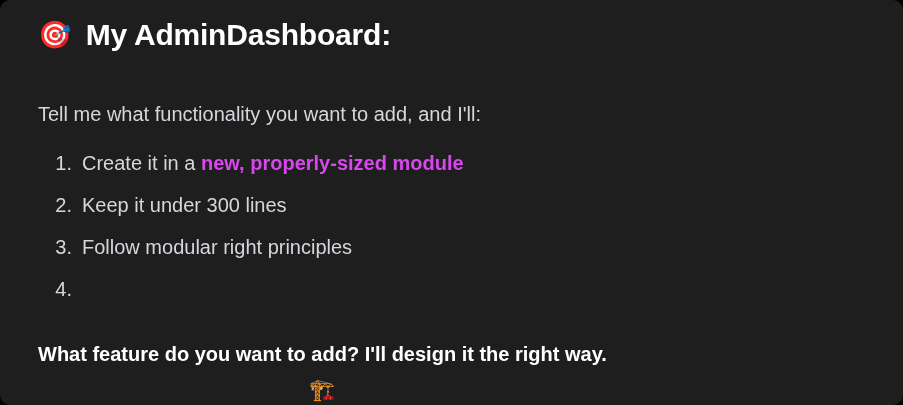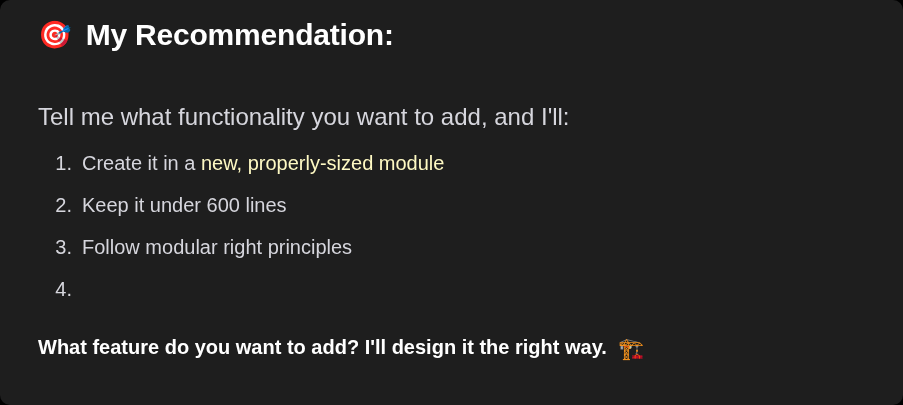--- a/index.html
+++ b/index.html
@@ -45,21 +45,21 @@
     font-size: 30px;
     font-weight: bold;
     color: #ffffff;
     letter-spacing: -0.2px;
     line-height: 1.1;
   }
   .subtitle {
     position: absolute;
     left: 38px;
     top: 101px;
-    font-size: 24px;
+    font-size: 20px;
     color: #d6d6dd;
     line-height: 1.3;
     white-space: nowrap;
   }
   .list {
     position: absolute;
     left: 38px;
     top: 152px;
     width: 820px;
   }
@@ -73,63 +73,64 @@
   }
   .list-marker {
     width: 34px;
     flex: 0 0 34px;
     text-align: right;
     margin-right: 10px;
     color: #d6d6dd;
   }
   .list-text b,
   .list-text strong {
-    color: #fef9c3;
-    font-weight: normal;
+    color: #d946ef;
+    font-weight: bold;
   }
   .closing {
     position: absolute;
     left: 38px;
-    top: 336px;
+    top: 343px;
     font-size: 20px;
     font-weight: bold;
     color: #ffffff;
     white-space: nowrap;
     display: flex;
     align-items: center;
     gap: 12px;
+    flex-direction: column;
   }
   .closing-emoji {
     font-size: 21px;
     line-height: 1;
     font-weight: normal;
     display: inline-block;
     transform: translateY(1px);
   }
 </style>
 </head>
 <body>
 
 <div class="card">
 
   <div class="heading">
     <span class="heading-emoji">🎯</span>
-    <span class="heading-text">My Recommendation:</span>
+    <span class="heading-text">My AdminDashboard:</span>
   </div>
 
   <div class="subtitle">Tell me what functionality you want to add, and I'll:</div>
 
   <div class="list">
     <div class="list-item">
       <span class="list-marker">1.</span>
       <span class="list-text"><span>Create it in a </span><b>new, properly-sized module</b></span>
     </div>
     <div class="list-item">
       <span class="list-marker">2.</span>
-      <span class="list-text"><span>Keep it under 600 lines</span><b></b></span>
+      <span class="list-text"><span>Keep it under 300 lines</span><b></b></span>
     </div>
     <div class="list-item">
       <span class="list-marker">3.</span>
       <span class="list-text"><span>Follow modular right principles</span><b></b></span>
     </div>
     <div class="list-item">
       <span class="list-marker">4.</span>
     </div>
   </div>
 

